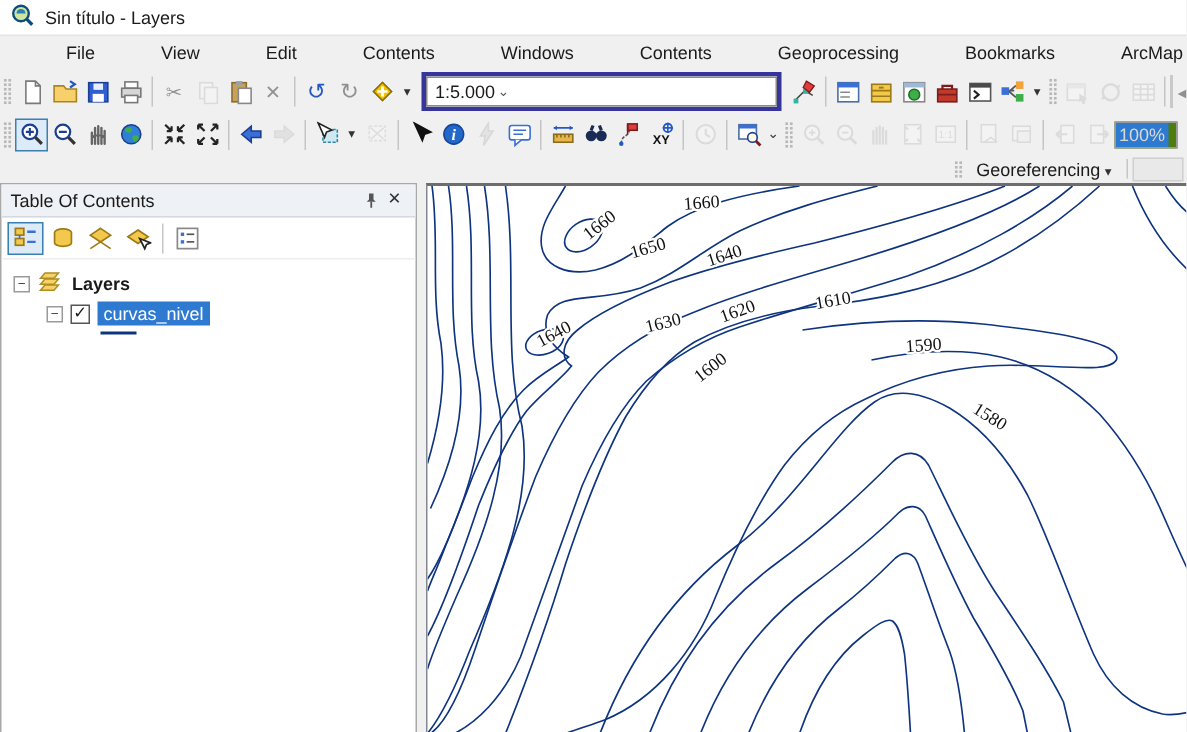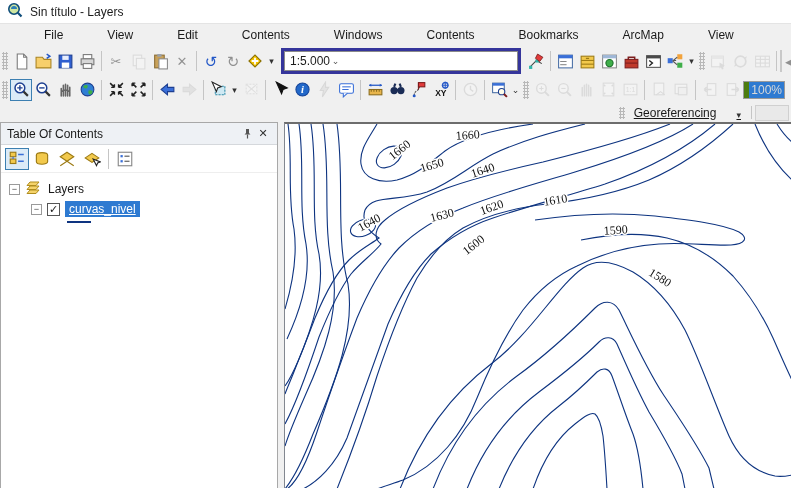--- a/index.html
+++ b/index.html
@@ -17,37 +17,37 @@
   .tb3{height:19px;justify-content:flex-end;border-bottom:0;}
   .grip{width:6px;height:18px;margin:0 2px;background:radial-gradient(circle,#b8b8b8 1px,transparent 1.2px);background-size:3px 3px;flex:0 0 auto;}
   .sep{width:1px;height:20px;background:#c5c5c5;margin:0 3px;flex:0 0 auto;}
   .btn{width:22px;height:22px;display:inline-flex;align-items:center;justify-content:center;flex:0 0 auto;position:relative;}
   .btn.sel{border:1px solid #3c7fb1;background:#dcebf7;}
   .btn.dis svg, .btn.dis{filter:grayscale(1) opacity(.45);}
   .btn svg{display:block;}
   .dd{width:11px;font-size:9px;color:#333;text-align:center;flex:0 0 auto;}
   .combo-ann{border:3px solid var(--annotation);margin:0 4px;flex:0 0 auto;}
   .combo{width:234px;height:20px;background:#fff;border:1px solid #8a8a8a;display:flex;align-items:center;padding:0 5px;}
-  .field{height:18px;background:#4d7c0f;border:1px solid #9a9a9a;display:flex;align-items:center;overflow:hidden;flex:0 0 auto;justify-content:flex-end;}
+  .field{height:18px;background:#4d7c0f;border:1px solid #9a9a9a;display:flex;align-items:center;overflow:hidden;flex:0 0 auto;}
   .field .selx{background:var(--selection);padding:1px 2px;}
-  .geo-btn{display:flex;align-items:flex-end;gap:20px;padding:2px 7px;text-decoration:underline;}
+  .geo-btn{display:flex;align-items:flex-end;gap:3px;padding:2px 7px;}
   .geo-blank{width:34px;height:16px;background:#e9e9e9;border:1px solid #d0d0d0;margin-right:2px;}
   .content{display:flex;height:366px;}
   .toc{width:278px;background:#fff;border:1px solid #a8a8a8;border-bottom:none;display:flex;flex-direction:column;}
   .toc-head{height:22px;background:#eef1f5;border-bottom:1px solid #d5d8dc;display:flex;align-items:center;padding:0 6px;}
   .toc-head .t{flex:1;}
   .toc-tools{height:28px;display:flex;align-items:center;padding-left:4px;gap:1px;border-bottom:1px solid #eee;}
   .tbtn{width:24px;height:22px;display:inline-flex;align-items:center;justify-content:center;}
   .tbtn.sel{border:1px solid #3c7fb1;background:#dcebf7;}
   .tree{padding:6px 0 0 8px;}
   .trow{display:flex;align-items:center;gap:5px;height:20px;}
   .exp{width:11px;height:11px;border:1px solid #9a9a9a;background:#fff;font-size:9px;line-height:8px;text-align:center;color:#444;flex:0 0 auto;}
-  .lyr-label{font-weight:normal;}
+  .lyr-label{font-weight:bold;}
   .cb{width:13px;height:13px;border:1px solid #555;background:#fff;font-size:11px;line-height:11px;text-align:center;flex:0 0 auto;}
-  .hl{background:var(--selection);color:#fff;padding:1px 4px;text-decoration:underline;}
+  .hl{background:var(--selection);color:#fff;padding:1px 4px;}
   .linesym{width:24px;height:0;border-top:2px solid var(--contour);margin:2px 0 0 58px;}
   .splitter{width:6px;background:#f0f0f0;}
   .map{flex:1;background:#fff;border-top:2px solid #6d6d6d;border-left:1px solid #828790;position:relative;overflow:hidden;}
   .map svg{display:block;}
   svg text.clbl{font-family:"Liberation Serif","DejaVu Serif",serif;font-size:12px;fill:#111;
     paint-order:stroke;stroke:#ffffff;stroke-width:3px;stroke-linejoin:round;text-anchor:middle;}
   .glyph{font-size:13px;line-height:1;}
 </style>
 </head>
 <body>
@@ -63,20 +63,21 @@
   <span>Sin título - Layers</span>
 </div>
 
 <div class="menubar">
   <span>File</span>
   <span>View</span>
   <span>Edit</span>
   <span>Contents</span>
   <span>Windows</span>
   <span>Contents</span>
+  <span>Geoprocessing</span>
   <span>Bookmarks</span>
   <span>ArcMap</span>
   <span>View</span>
 </div>
 
 <div class="tb tb1">
   <span class="grip"></span>
   <span class="btn">
       <svg width="17" height="17" viewBox="0 0 16 16">
         <path d="M4,1 h6 l3,3 v11 h-9 z" fill="#fff" stroke="#7a7a7a"></path>

